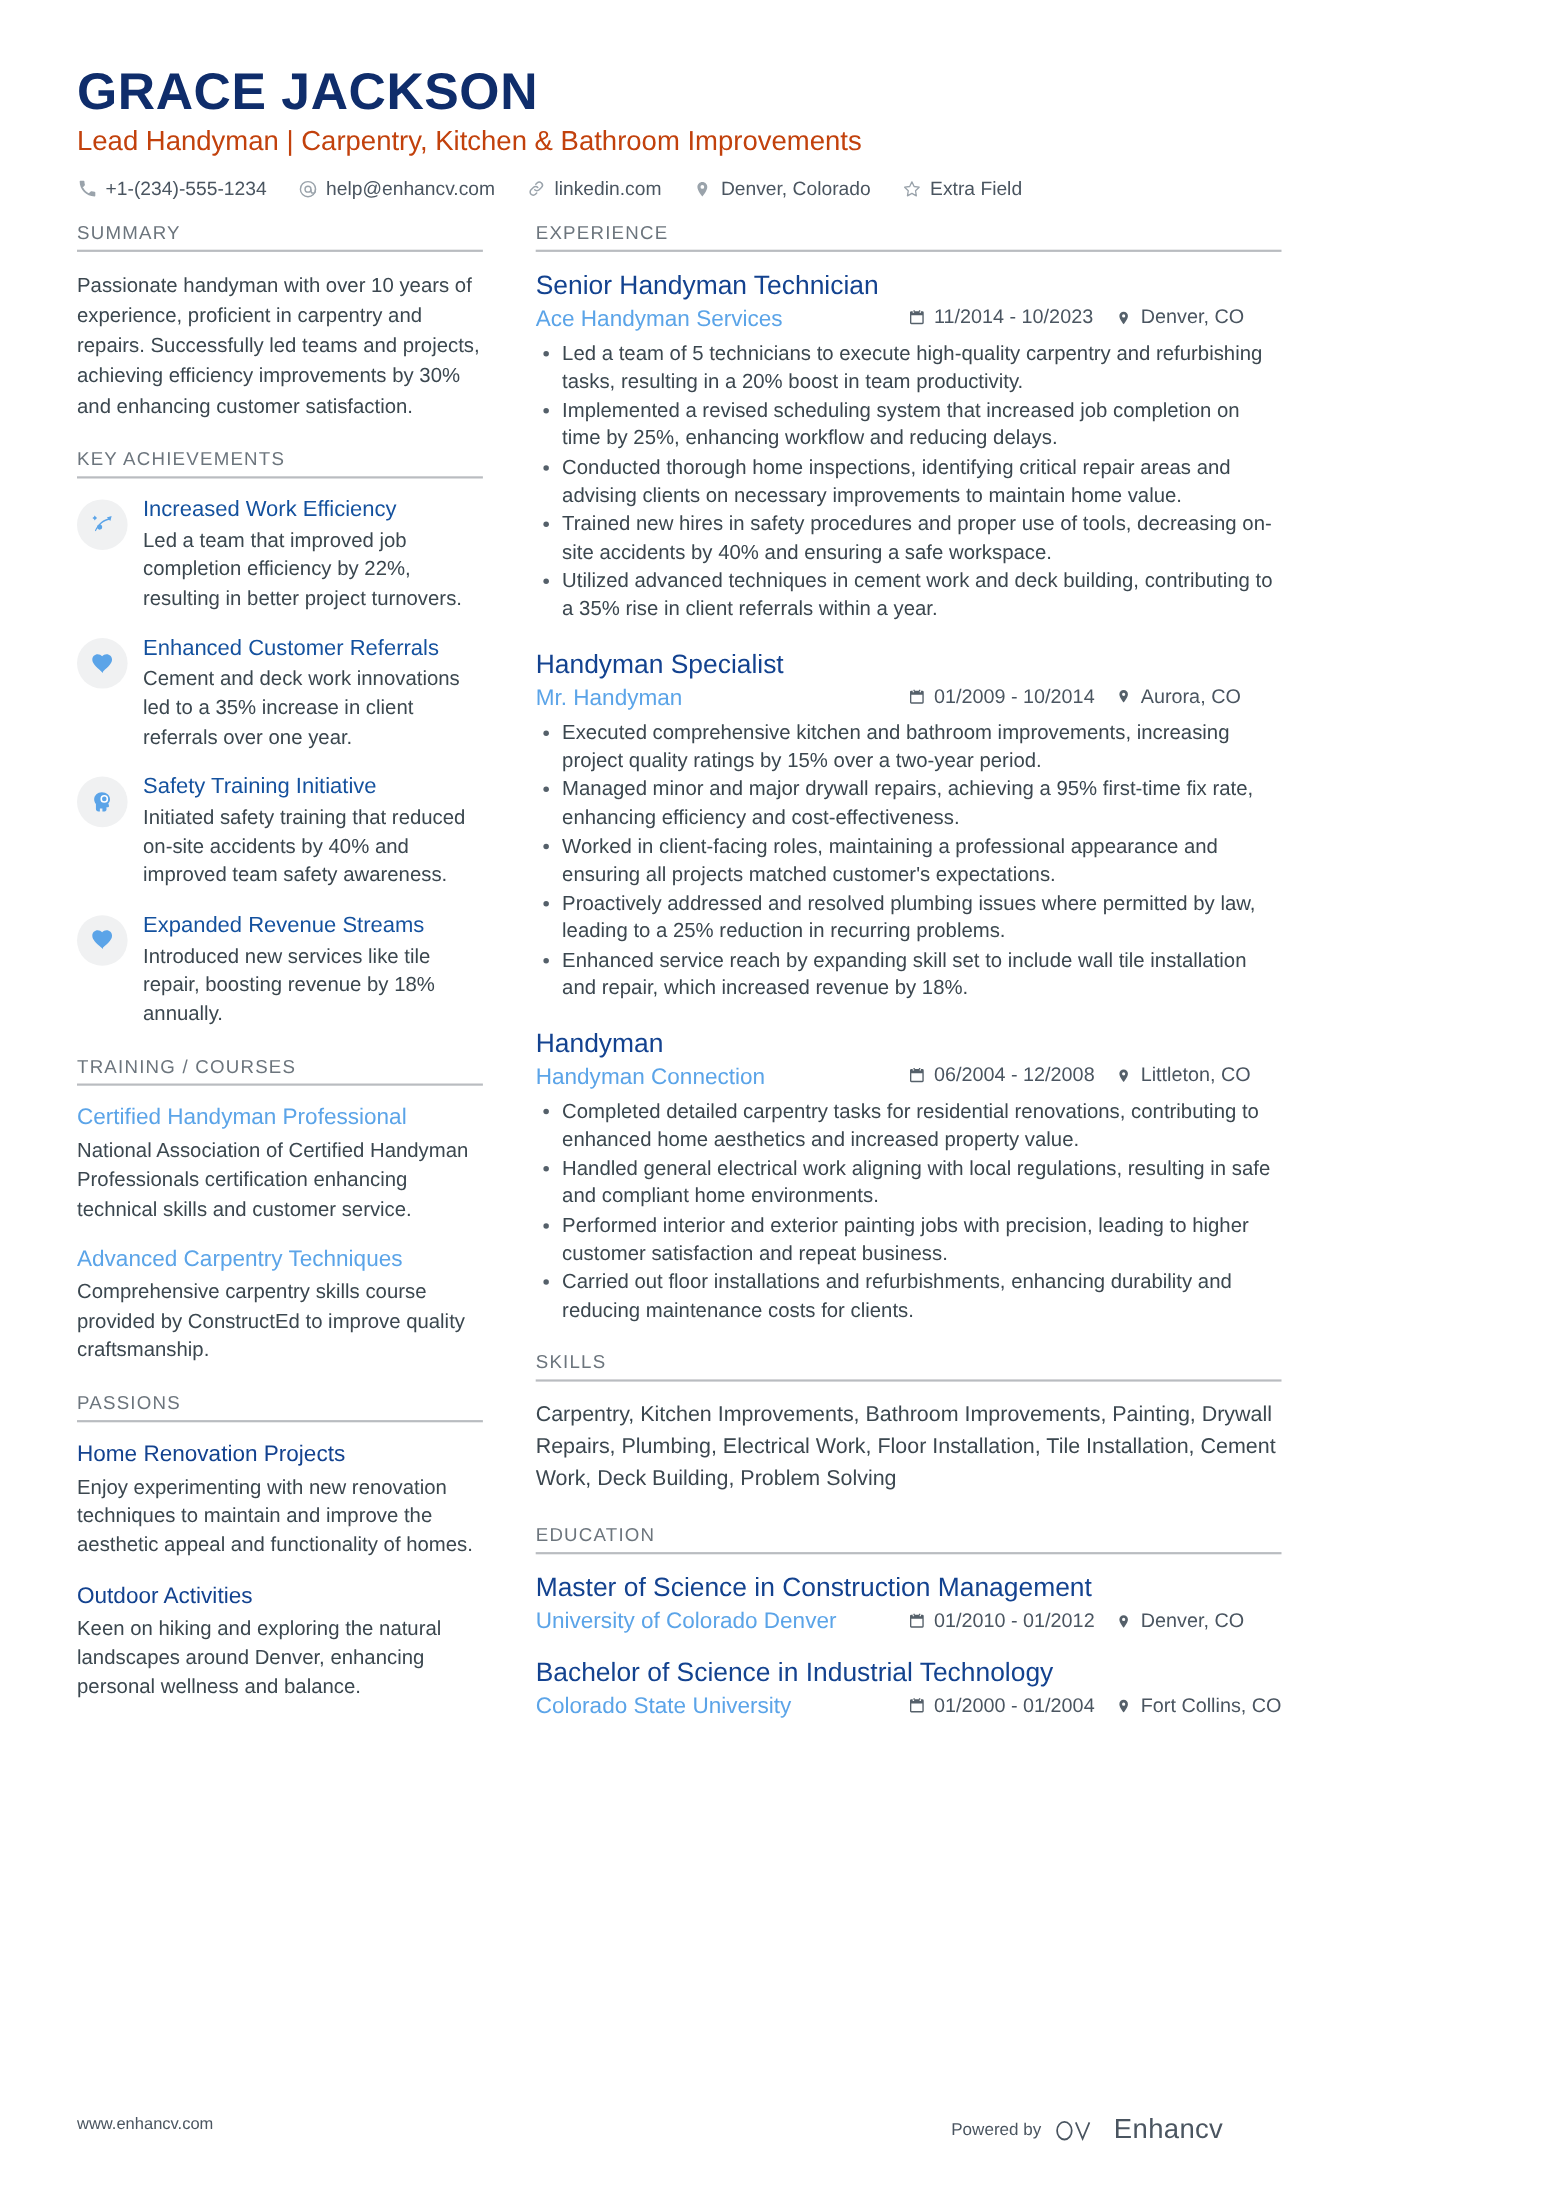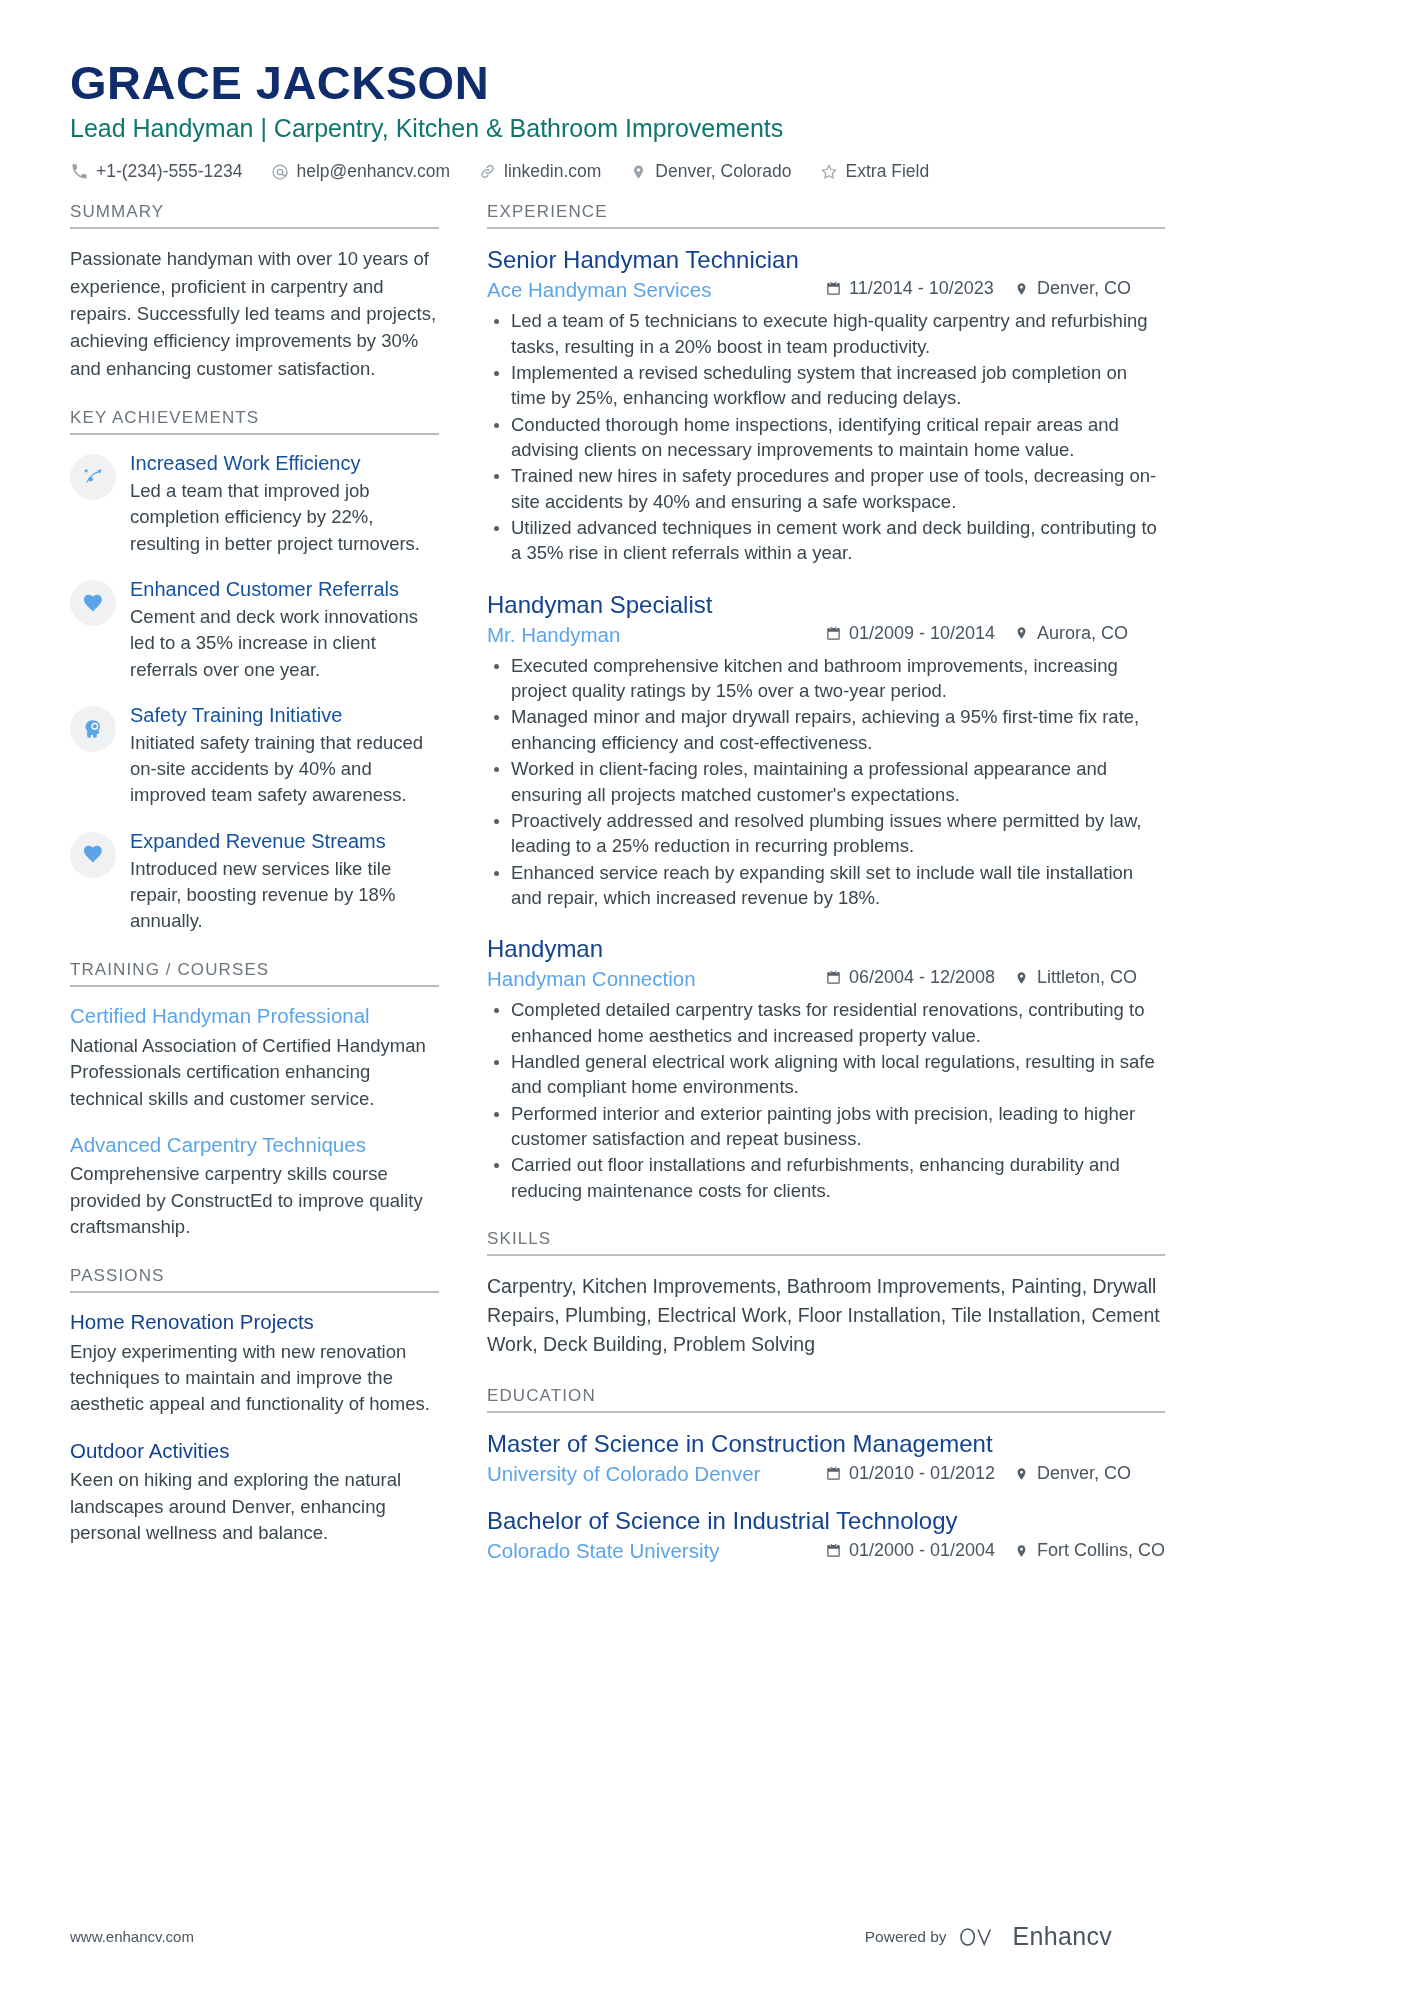--- a/index.html
+++ b/index.html
@@ -26,21 +26,21 @@
     font-size: 47px;
     letter-spacing: 0.5px;
     font-weight: 700;
     color: #0f2d6b;
     line-height: 1.05;
     margin: 0 0 6px 0;
     font-family: "Liberation Sans", sans-serif;
   }
   .headline {
     font-size: 25px;
-    color: #0f766e;
+    color: #c2410c;
     font-weight: 400;
     line-height: 1.2;
     margin-bottom: 18px;
   }
   .contact-row {
     display: flex;
     align-items: center;
     flex-wrap: wrap;
     gap: 0;
     font-size: 17.5px;
@@ -249,21 +249,20 @@
     min-width: 338px;
   }
 
   
   .footer {
     position: absolute;
     left: 70px;
     right: 66px;
     bottom: 44px;
     display: flex;
-    align-items: center;
     justify-content: space-between;
   }
   .footer-url {
     font-size: 15px;
     color: #4a5560;
   }
   .footer-brand {
     display: flex;
     align-items: center;
     gap: 11px;

